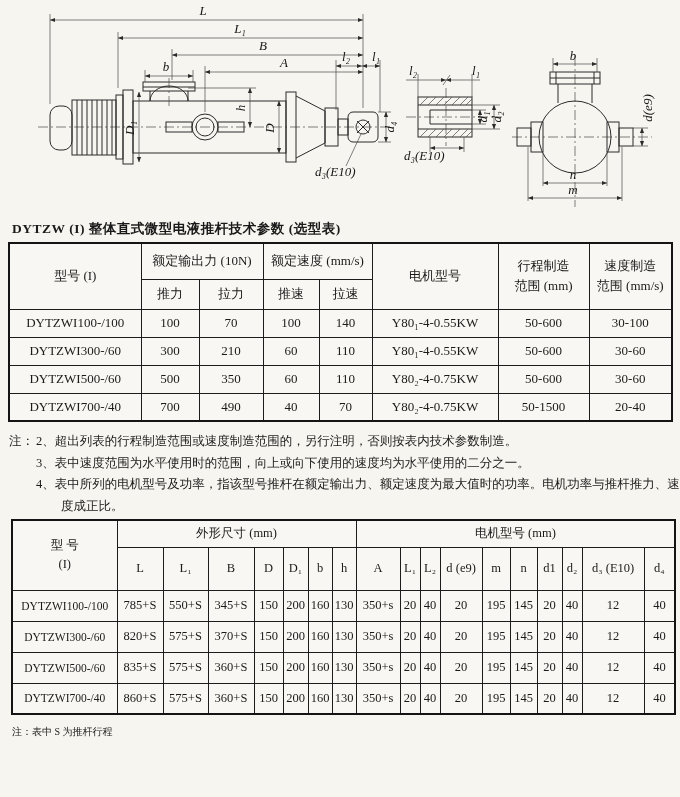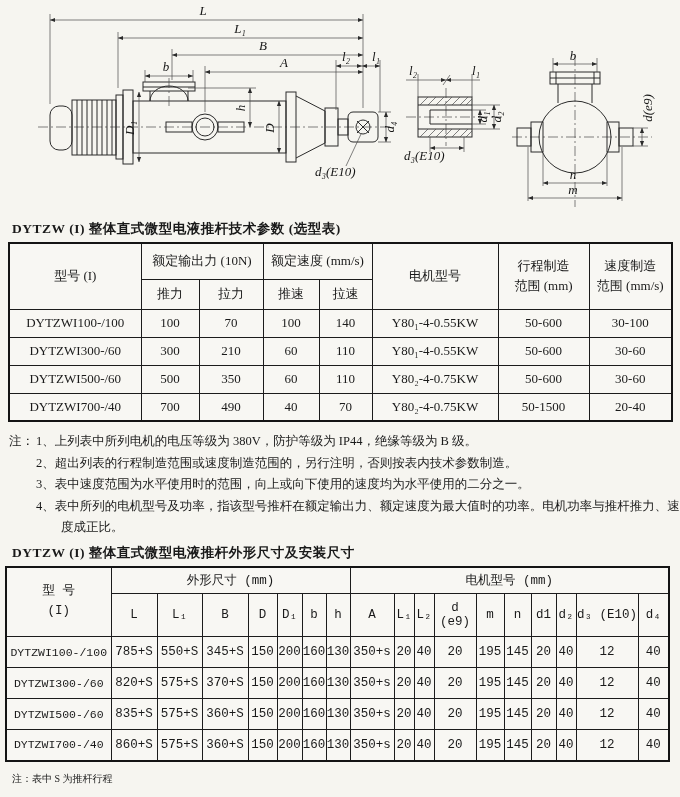--- a/index.html
+++ b/index.html
@@ -27,21 +27,21 @@
   }
 
   
   table{border-collapse:collapse;table-layout:fixed;background:#f8f7f3;}
   th,td{border:1px solid #1c1c1c;text-align:center;vertical-align:middle;
     font-weight:normal;padding:0;overflow:hidden;}
   .t1{width:663px;margin-left:8px;border:2px solid #141414;font-size:13px;}
   .t1 thead tr.h1{height:36px;}
   .t1 thead tr.h2{height:30px;}
   .t1 tbody tr{height:28px;}
-  .t2{width:663px;margin-left:5px;border:2px solid #141414;font-size:12.5px;font-family:Liberation Mono, monospace;}
+  .t2{width:663px;margin-left:11px;border:2px solid #141414;font-size:12.5px;}
   .t2 thead tr.h1{height:27px;}
   .t2 thead tr.h2{height:43px;}
   .t2 tbody tr{height:31px;}
   .t2 tbody td:first-child{font-size:11.5px;}
   .pre{white-space:pre-line;line-height:1.55;}
 
   
   .notes{position:relative;margin:9px 0 2px 0;padding-left:36px;
     font-size:12.5px;line-height:21.5px;}
   .notes-prefix{position:absolute;left:9px;top:0;}
@@ -293,27 +293,25 @@
           <td>70</td>
           <td>Y80₂-4-0.75KW</td>
           <td>50-1500</td>
           <td>20-40</td>
         </tr>
       </tbody>
   </table>
 
   <div class="notes">
     <span class="notes-prefix">注：</span>
-    <div class="note-item">1、上列表中所列电机的电压等级为 380V，防护等级为 IP44，绝缘等级为 B 级。</div>
     <div class="note-item">2、超出列表的行程制造范围或速度制造范围的，另行注明，否则按表内技术参数制造。</div>
     <div class="note-item">3、表中速度范围为水平使用时的范围，向上或向下使用的速度均为水平使用的二分之一。</div>
     <div class="note-item">4、表中所列的电机型号及功率，指该型号推杆在额定输出力、额定速度为最大值时的功率。电机功率与推杆推力、速度成正比。</div>
   </div>
 
-  <div class="sec-title">DYTZW (I) 整体直式微型电液推杆外形尺寸及安装尺寸</div>
 
   <table class="t2">
     <colgroup>
       <col style="width:105px">
         <col style="width:46px">
         <col style="width:45px">
       <col style="width:46px">
         <col style="width:29px">
         <col style="width:25px">
       <col style="width:24px">

